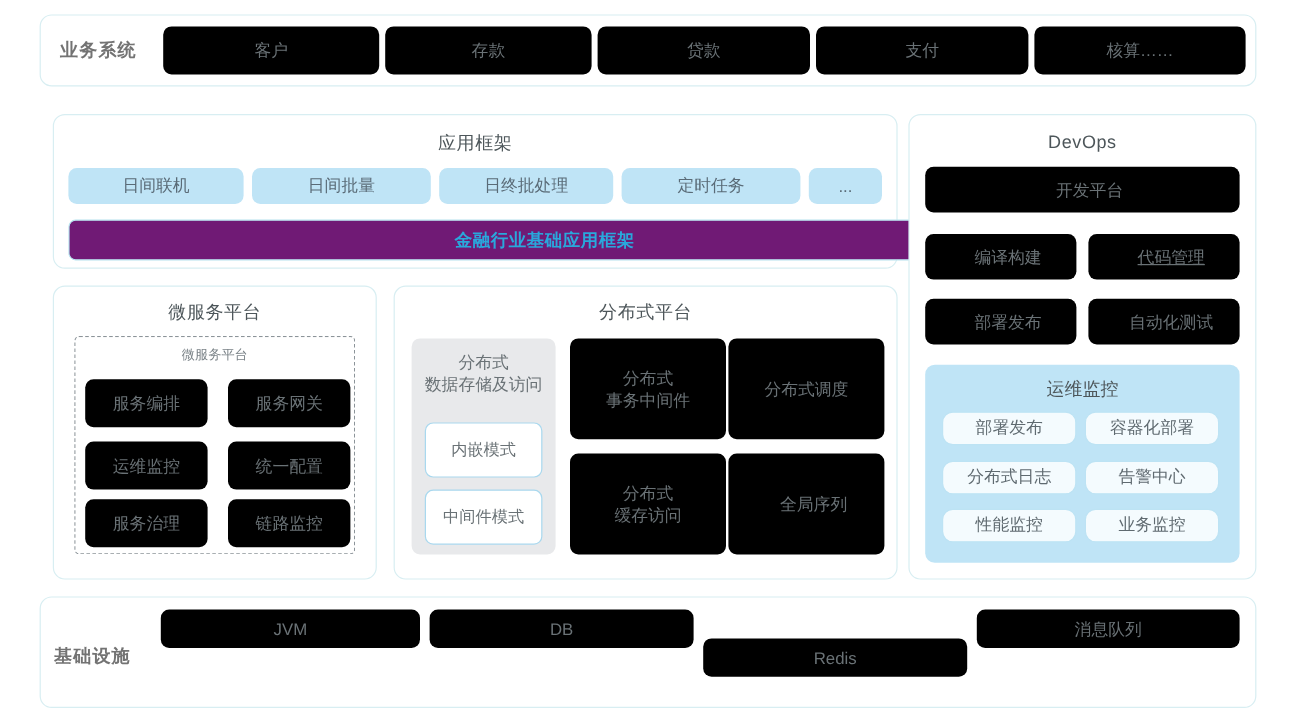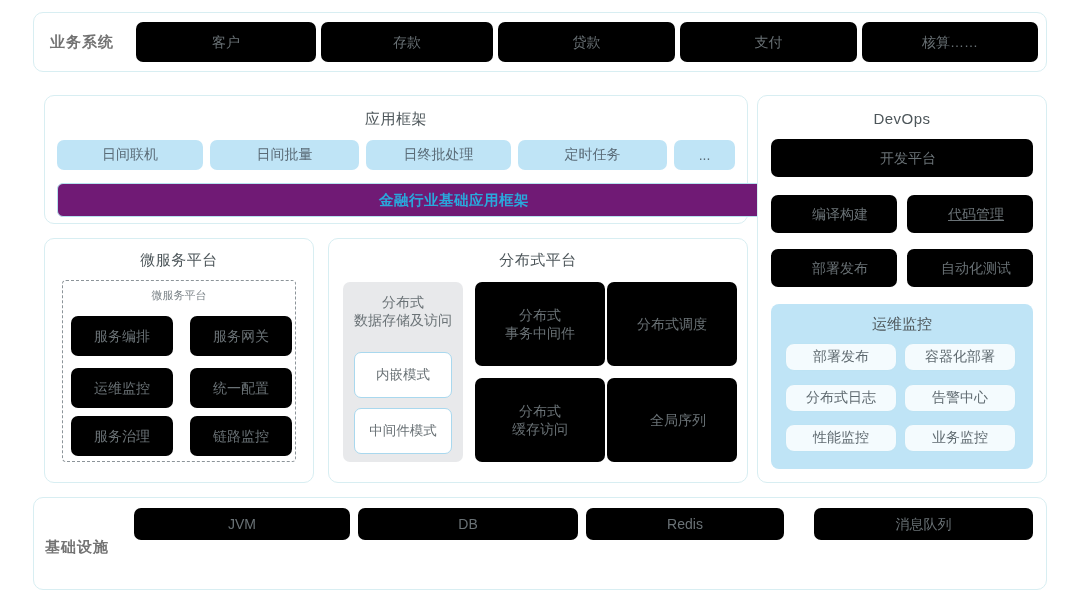--- a/index.html
+++ b/index.html
@@ -296,17 +296,17 @@
       <div class="mcard ops-card" style="position: absolute; left: 904px; top: 384px; width: 112px; height: 28px;">告警中心</div>
       <div class="mcard ops-card" style="position: absolute; left: 785px; top: 424px; width: 112px; height: 28px;">性能监控</div>
       <div class="mcard ops-card" style="position: absolute; left: 904px; top: 424px; width: 112px; height: 28px;">业务监控</div>
     </div>
 
   <div class="panel" id="infra-panel"></div>
   <div class="side-label" id="infra-label">基础设施</div>
   <div id="infra-cards">
       <div class="gcard infra-card" style="position: absolute; left: 134px; top: 508px; width: 216px; height: 32px;">JVM</div>
       <div class="gcard infra-card" style="position: absolute; left: 358px; top: 508px; width: 220px; height: 32px;">DB</div>
-      <div class="gcard infra-card" style="position: absolute; left: 586px; top: 508px; width: 198px; height: 32px;">Redis</div>
+      <div class="gcard infra-card" style="position: absolute; left: 586px; top: 532px; width: 220px; height: 32px;">Redis</div>
       <div class="gcard infra-card" style="position: absolute; left: 814px; top: 508px; width: 219px; height: 32px;">消息队列</div>
     </div>
 
 </div>
 
 </body></html>

